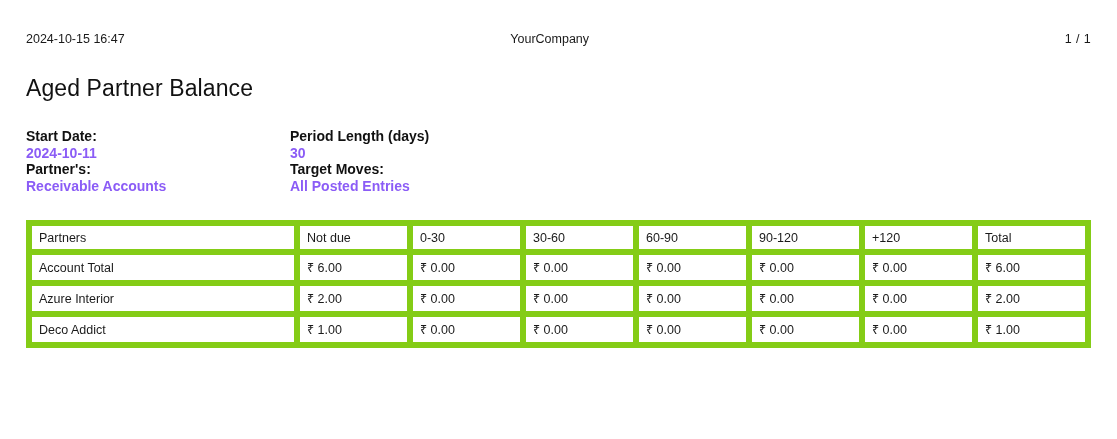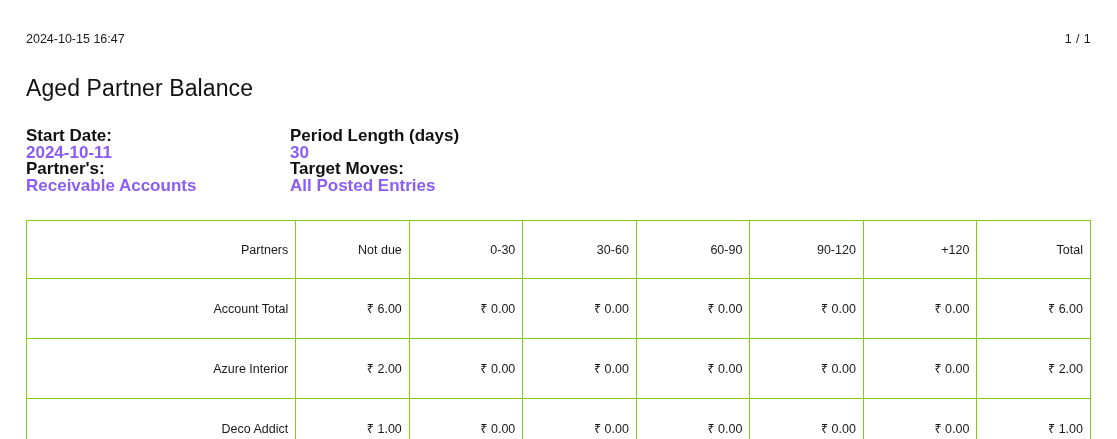--- a/index.html
+++ b/index.html
@@ -47,21 +47,21 @@
   .doc-title {
     font-size: 23px;
     font-weight: 400;
     margin: 29px 0 0 0;
     letter-spacing: 0.1px;
     color: #111111;
   }
   .filters {
     margin-top: 26px;
     display: flex;
-    font-size: 17px;
+    font-size: 14px;
     line-height: 16.5px;
   }
   .filter-col {
     width: 264px;
   }
   .filter-label {
     font-weight: bold;
     color: #111111;
   }
   .filter-value {
@@ -70,43 +70,44 @@
   }
   table.report {
     margin-top: 26px;
     width: 1065px;
     border-collapse: collapse;
     font-size: 12.5px;
     table-layout: fixed;
   }
   table.report th,
   table.report td {
-    border: 1px solid #84cc16;
-    padding: 21px 7px;
-    text-align: right;
+    border: 6px solid #84cc16;
+    padding: 4px 7px;
+    text-align: left;
     font-weight: normal;
     color: #1a1a1a;
     height: 14px;
     vertical-align: middle;
     white-space: nowrap;
     overflow: hidden;
   }
   table.report th {
     height: 15px;
   }
   table.report col.c-partner { width: 268px; }
   table.report col.c-amt { width: 113px; }
 </style>
 </head>
 <body>
 
 <div class="page">
 
   <div class="doc-header">
     <div class="hdr-left">2024-10-15 16:47</div>
+    <div class="hdr-center">YourCompany</div>
     <div class="hdr-right">1 / 1</div>
   </div>
 
   <h1 class="doc-title">Aged Partner Balance</h1>
 
   <div class="filters">
     <div class="filter-col">
       <div class="filter-label">Start Date:</div>
       <div class="filter-value">2024-10-11</div>
       <div class="filter-label">Partner's:</div>

